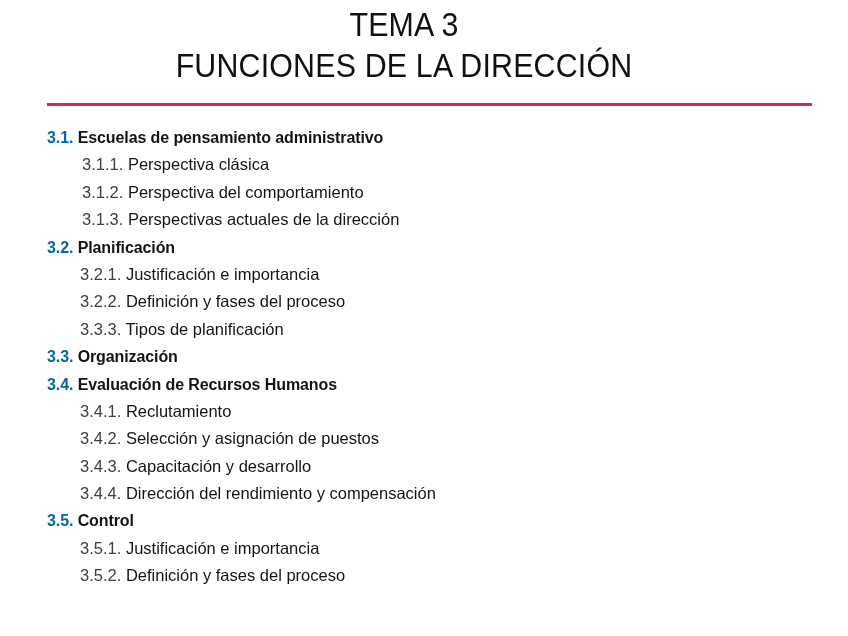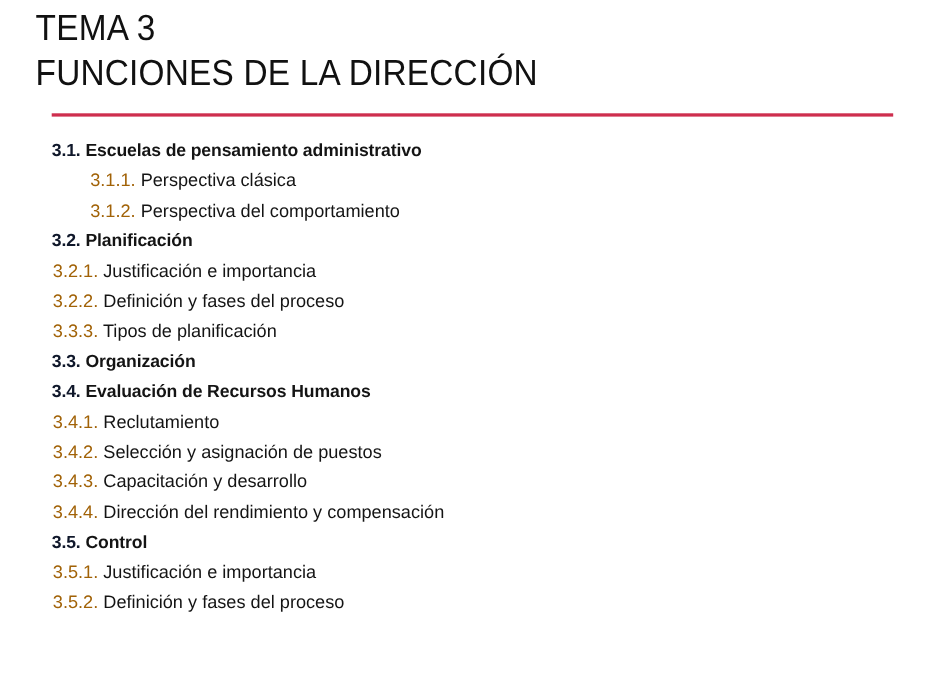--- a/index.html
+++ b/index.html
@@ -22,20 +22,21 @@
     background: #ffffff;
     box-sizing: border-box;
   }
 
   
   .title-block {
     position: absolute;
     left: 0;
     top: 4px;
     width: 808px;
+    text-align: center;
   }
   .title-line {
     display: block;
     color: #111111;
     font-family: "Liberation Sans", sans-serif;
     font-weight: 400;
     letter-spacing: 0.2px;
     white-space: nowrap;
   }
   .title-line-1 {
@@ -79,45 +80,46 @@
     font-weight: bold;
     font-size: 16px;
     letter-spacing: -0.1px;
   }
   .lvl-2 {
     padding-left: 82px;
     font-weight: normal;
     font-size: 16.5px;
   }
   .lvl-2.deep {
-    padding-left: 48px;
+    padding-left: 80px;
   }
   .num {
-    color: #a16207;
+    color: #404040;
   }
   .lvl-1 .num {
-    color: #0f172a;
+    color: #0369a1;
   }
 </style>
 </head>
 <body style="background: rgb(255, 255, 255);">
 
 <div class="slide">
 
   <div class="title-block">
     <span class="title-line title-line-1">TEMA 3</span>
     <span class="title-line title-line-2">FUNCIONES DE LA DIRECCIÓN</span>
   </div>
 
   <div class="divider" style="background: rgb(206, 46, 78);"></div>
 
   <div class="outline" id="outline-list">
       <div class="outline-row lvl-1"><span class="num">3.1.</span><span class="txt"> Escuelas de pensamiento administrativo</span></div>
       <div class="outline-row lvl-2"><span class="num">3.1.1.</span><span class="txt"> Perspectiva clásica</span></div>
       <div class="outline-row lvl-2"><span class="num">3.1.2.</span><span class="txt"> Perspectiva del comportamiento</span></div>
+      <div class="outline-row lvl-2"><span class="num">3.1.3.</span><span class="txt"> Perspectivas actuales de la dirección</span></div>
       <div class="outline-row lvl-1"><span class="num">3.2.</span><span class="txt"> Planificación</span></div>
       <div class="outline-row lvl-2 deep"><span class="num">3.2.1.</span><span class="txt"> Justificación e importancia</span></div>
       <div class="outline-row lvl-2 deep"><span class="num">3.2.2.</span><span class="txt"> Definición y fases del proceso</span></div>
       <div class="outline-row lvl-2 deep"><span class="num">3.3.3.</span><span class="txt"> Tipos de planificación</span></div>
       <div class="outline-row lvl-1"><span class="num">3.3.</span><span class="txt"> Organización</span></div>
       <div class="outline-row lvl-1"><span class="num">3.4.</span><span class="txt"> Evaluación de Recursos Humanos</span></div>
       <div class="outline-row lvl-2 deep"><span class="num">3.4.1.</span><span class="txt"> Reclutamiento</span></div>
       <div class="outline-row lvl-2 deep"><span class="num">3.4.2.</span><span class="txt"> Selección y asignación de puestos</span></div>
       <div class="outline-row lvl-2 deep"><span class="num">3.4.3.</span><span class="txt"> Capacitación y desarrollo</span></div>
       <div class="outline-row lvl-2 deep"><span class="num">3.4.4.</span><span class="txt"> Dirección del rendimiento y compensación</span></div>

